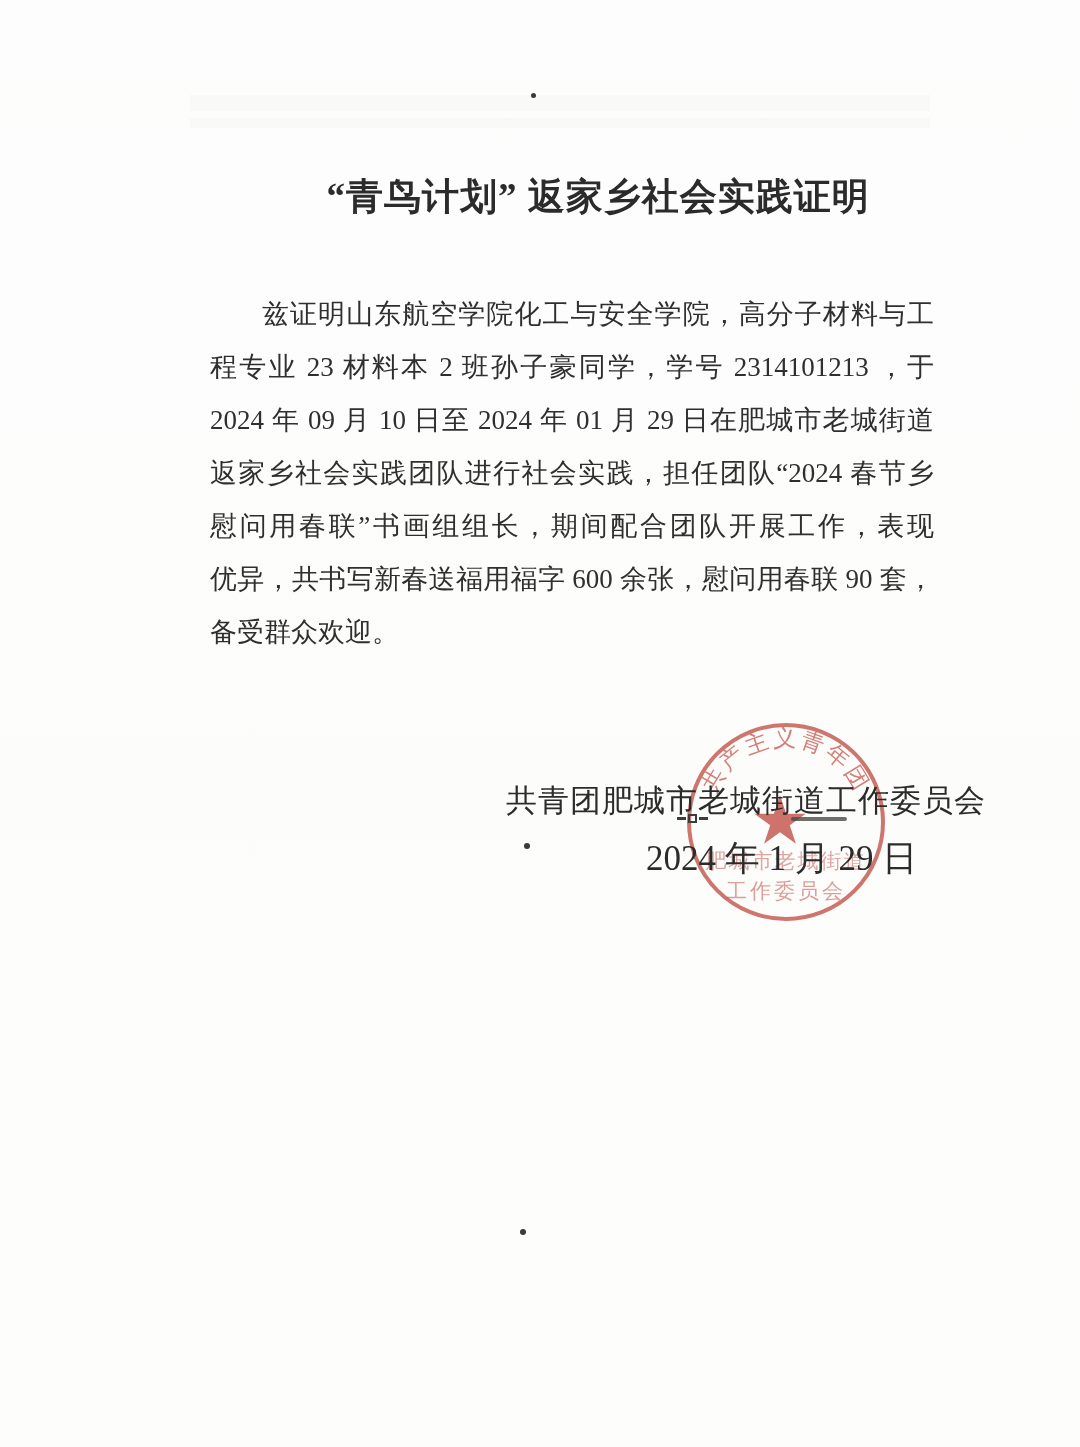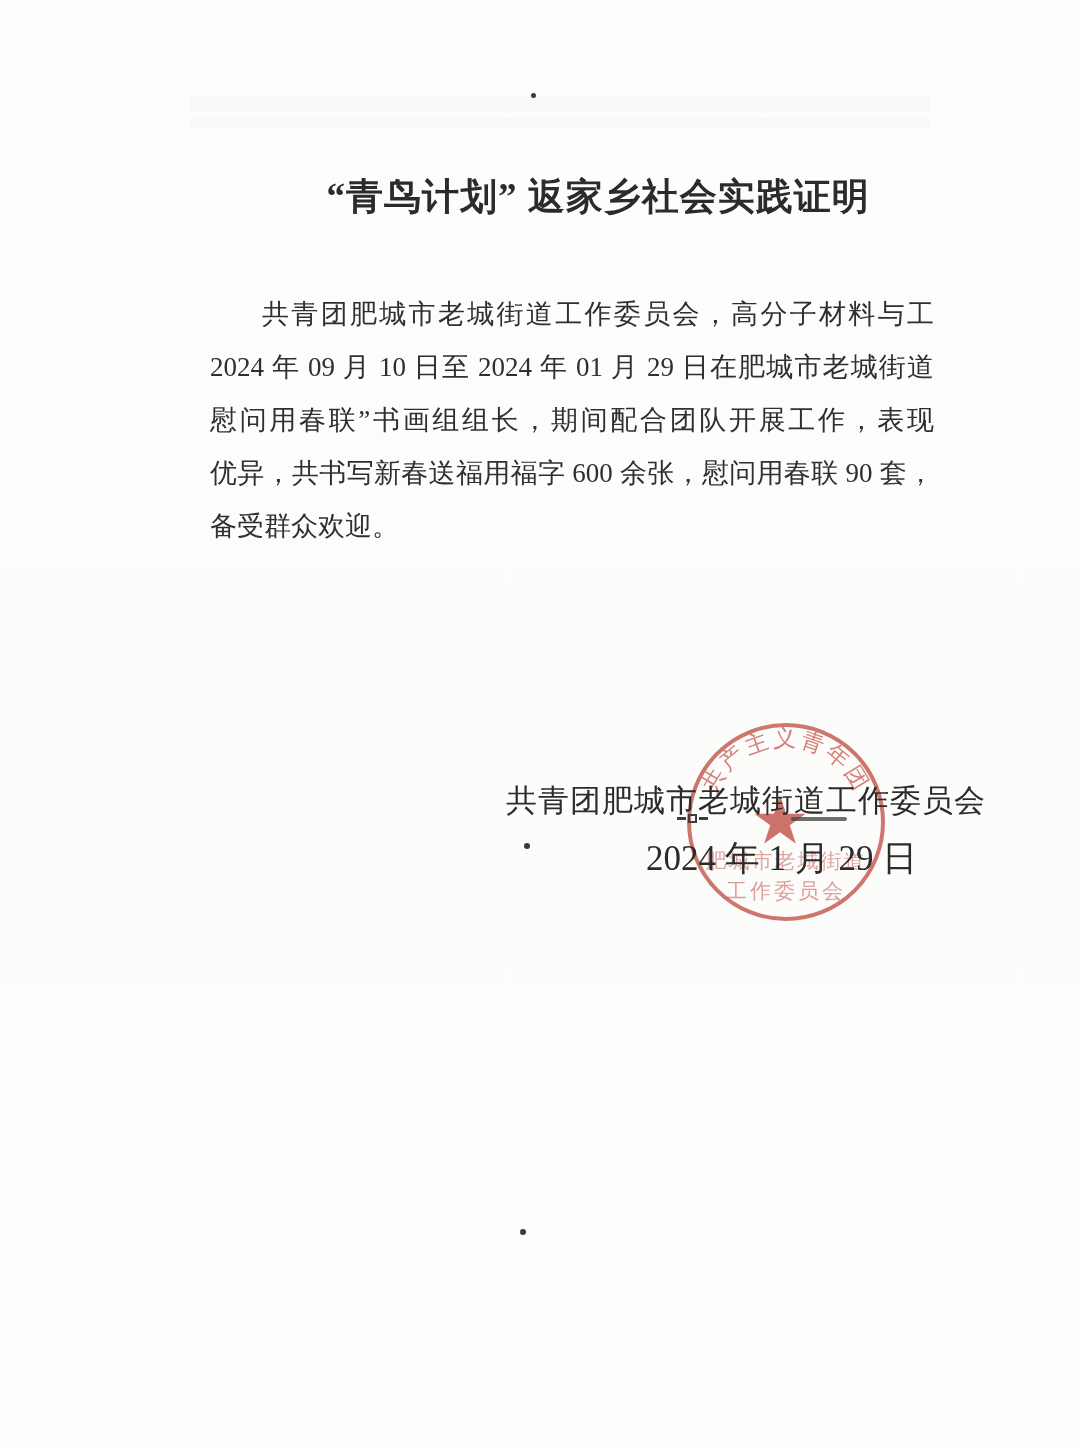--- a/index.html
+++ b/index.html
@@ -68,22 +68,24 @@
 <body>
 
 <div class="page">
 
   <div class="band band1"></div>
   <div class="band band2"></div>
 
   <div class="title">“青鸟计划” 返家乡社会实践证明</div>
 
   <div class="body-block">
-    <div class="line jst indent">共青团肥城市老城街道工作委员会，高分子材料与工</div>
+    <div class="line jst indent">兹证明山东航空学院化工与安全学院，高分子材料与工</div>
+    <div class="line jst">程专业 23 材料本 2 班孙子豪同学，学号 2314101213 ，于</div>
     <div class="line jst">2024 年 09 月 10 日至 2024 年 01 月 29 日在肥城市老城街道</div>
+    <div class="line jst">返家乡社会实践团队进行社会实践，担任团队“2024 春节乡</div>
     <div class="line jst">慰问用春联”书画组组长，期间配合团队开展工作，表现</div>
     <div class="line jst">优异，共书写新春送福用福字 600 余张，慰问用春联 90 套，</div>
     <div class="line">备受群众欢迎。</div>
   </div>
 
   <div class="signature">共青团肥城市老城街道工作委员会</div>
   <div class="date">2024 年 1 月 29 日</div>
 
   <svg class="stamp" viewBox="0 0 212 212">
     <circle cx="106" cy="106" r="97" fill="none" stroke="var(--red)" stroke-width="4" opacity="0.78"></circle>

